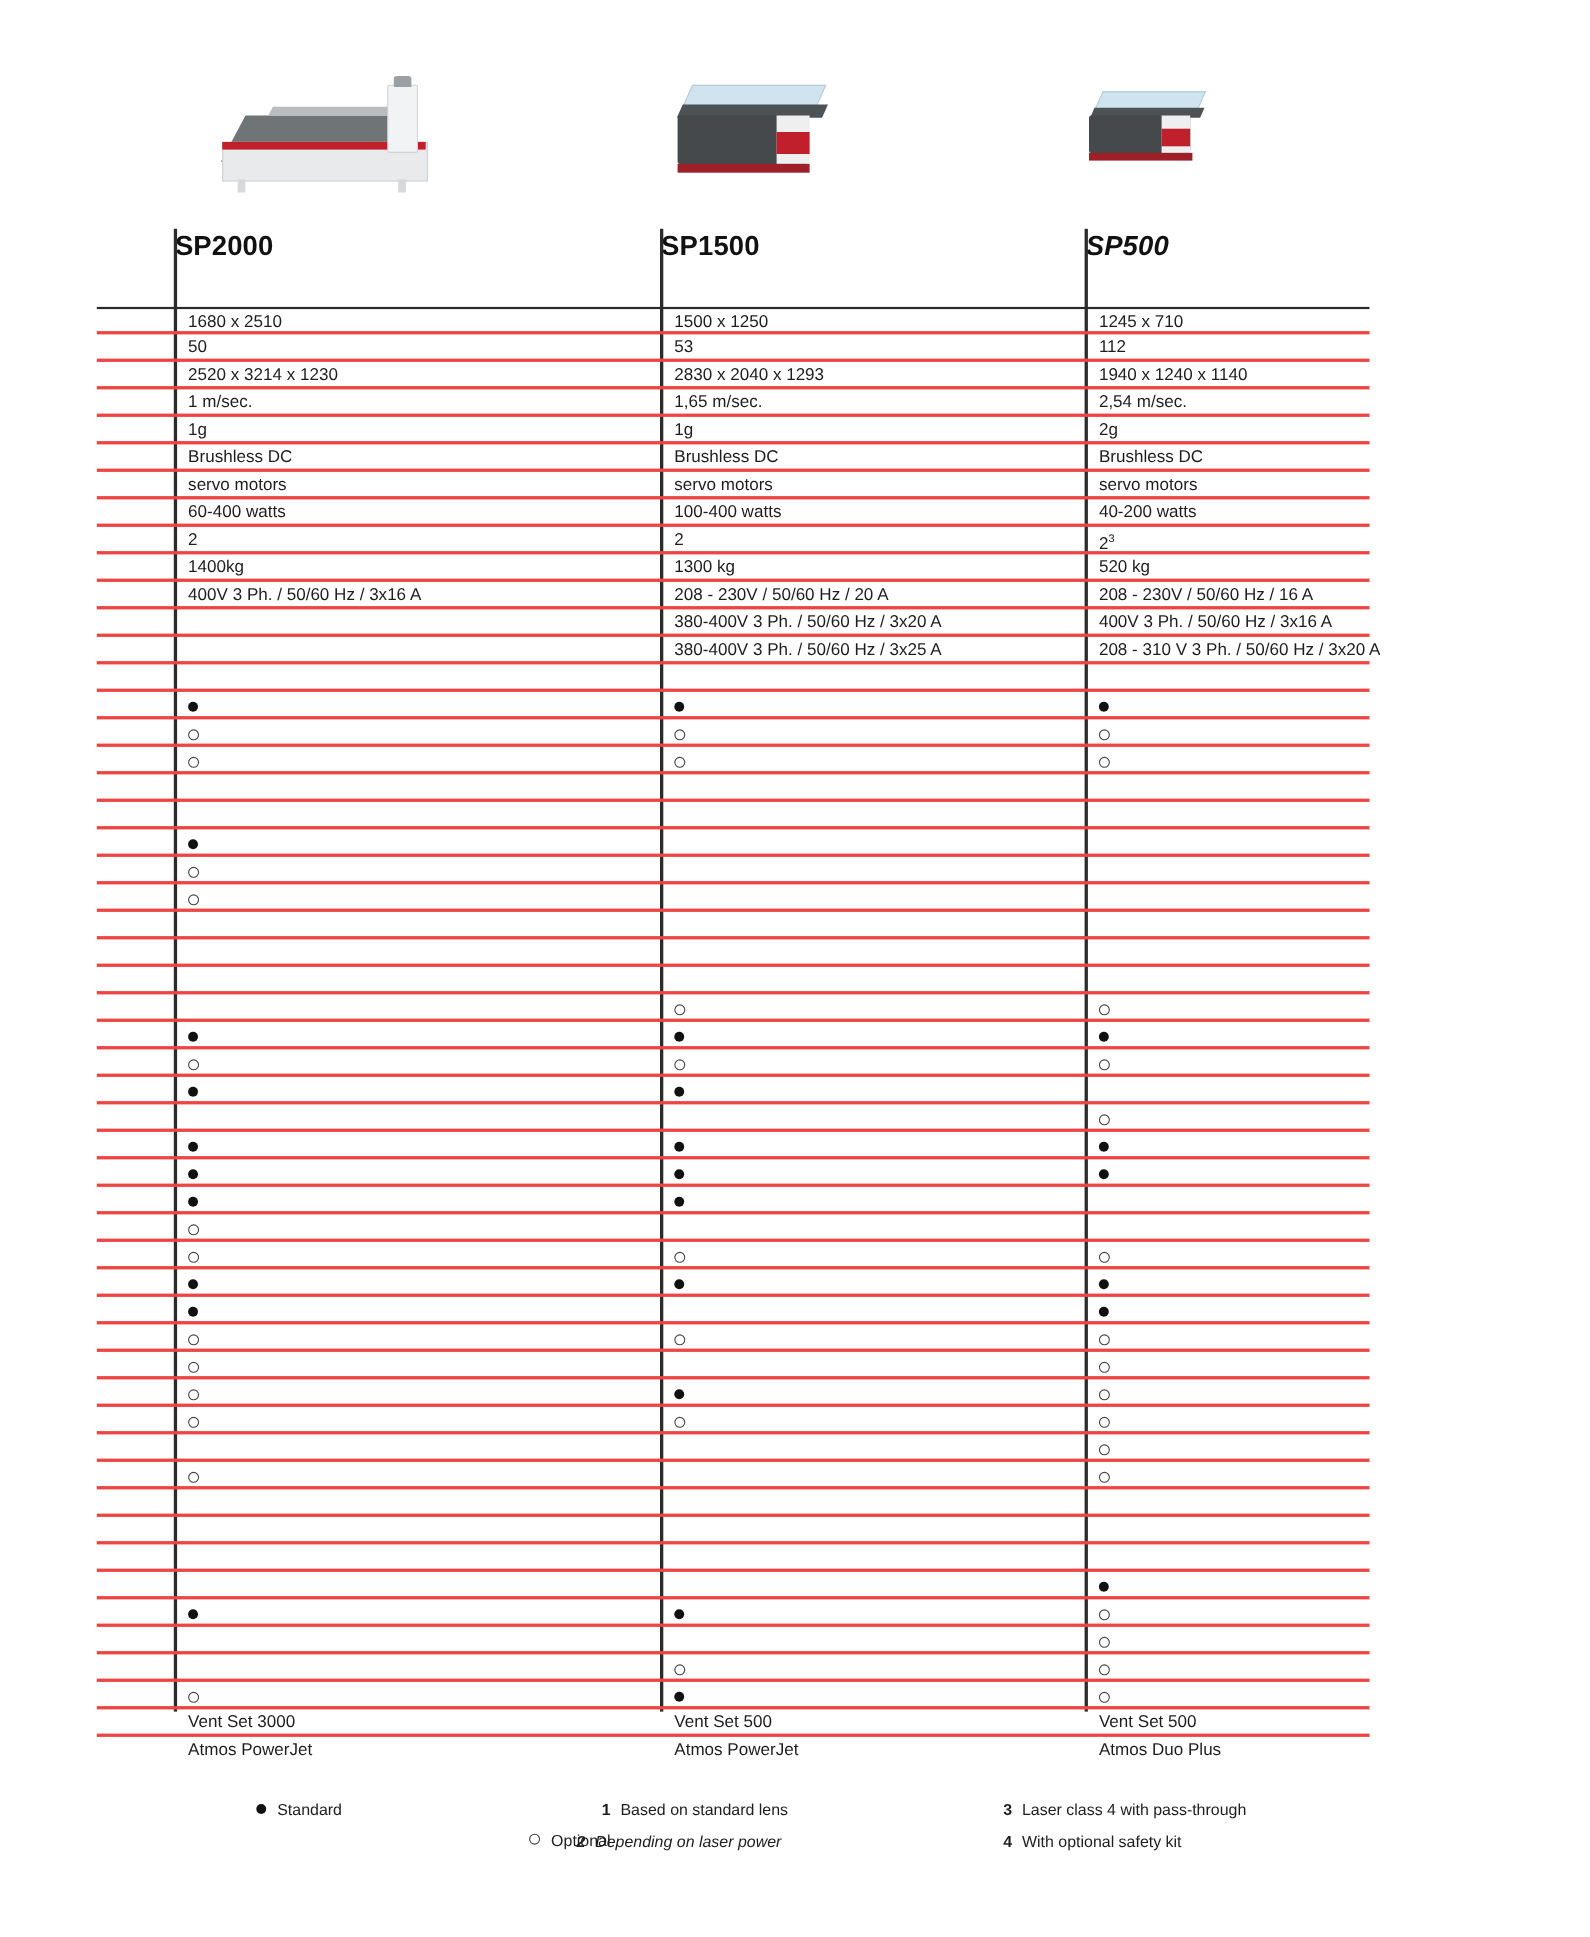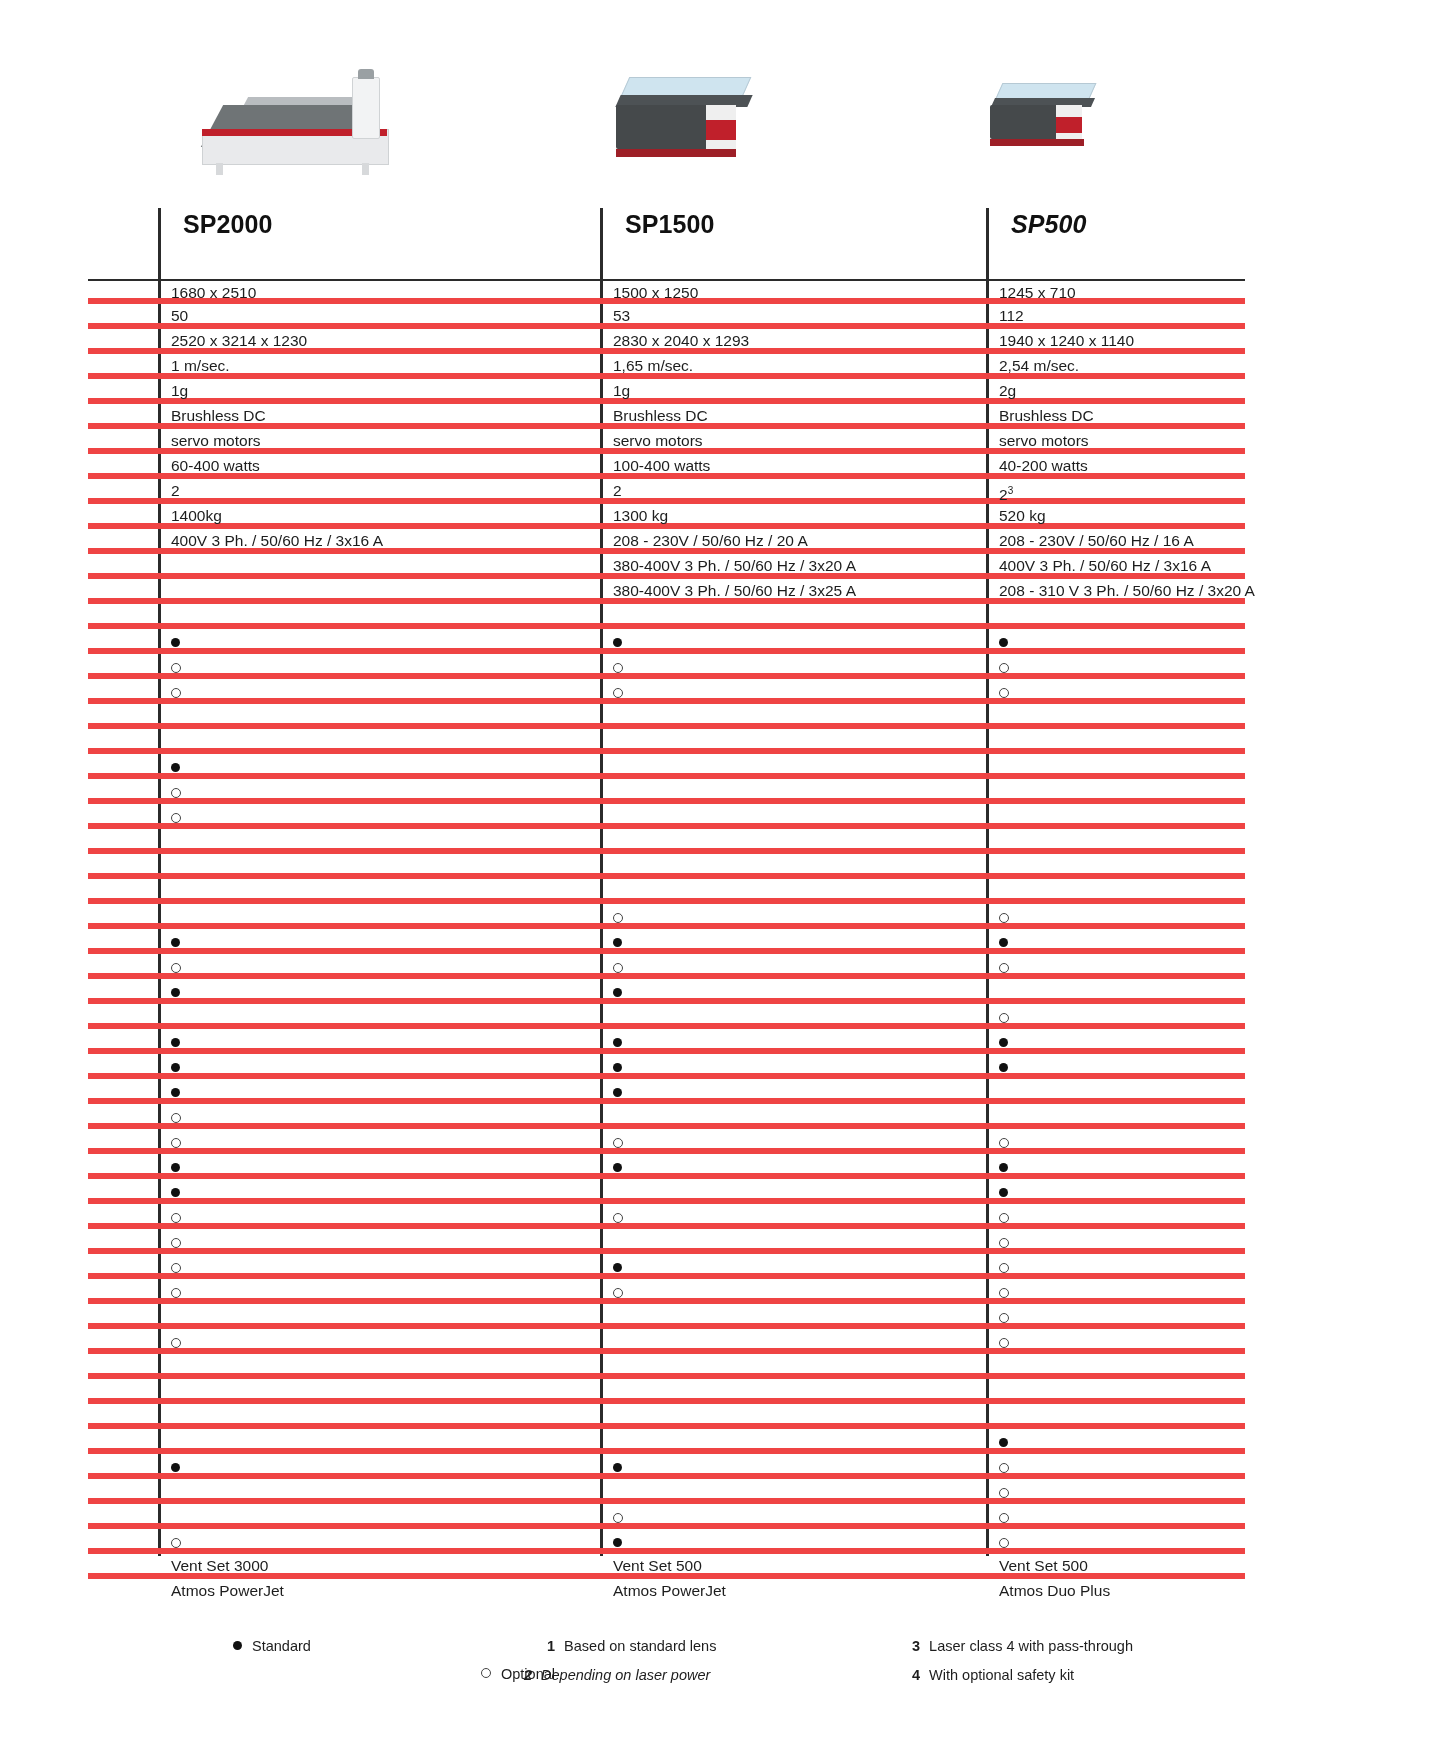--- a/index.html
+++ b/index.html
@@ -129,21 +129,21 @@
     background: #c0202b;
   }
   .m-small .base {
     position: absolute; left: 0px; top: 56px; width: 94px; height: 7px;
     background: #9d1f27;
   }
 
   
   .title-row {
     position: absolute;
-    left: 100px;
+    left: 76px;
     top: 210px;
     width: 1265px;
     height: 58px;
   }
   .model-title {
     position: absolute;
     top: 0;
     font-size: 25px;
     font-weight: bold;
     color: #111;
@@ -168,21 +168,21 @@
   
   .table {
     position: absolute;
     left: 88px;
     top: 279px;
     width: 1157px;
   }
   .row {
     position: relative;
     height: 25px;
-    border-bottom: 6px solid #ef4444;
+    border-bottom: 3px solid #ef4444;
     box-sizing: border-box;
   }
   .row.thick-top {
     border-top: 2px solid #2b2b2b;
   }
   .cell {
     position: absolute;
     top: 2px;
     font-size: 15.5px;
     line-height: 20px;

